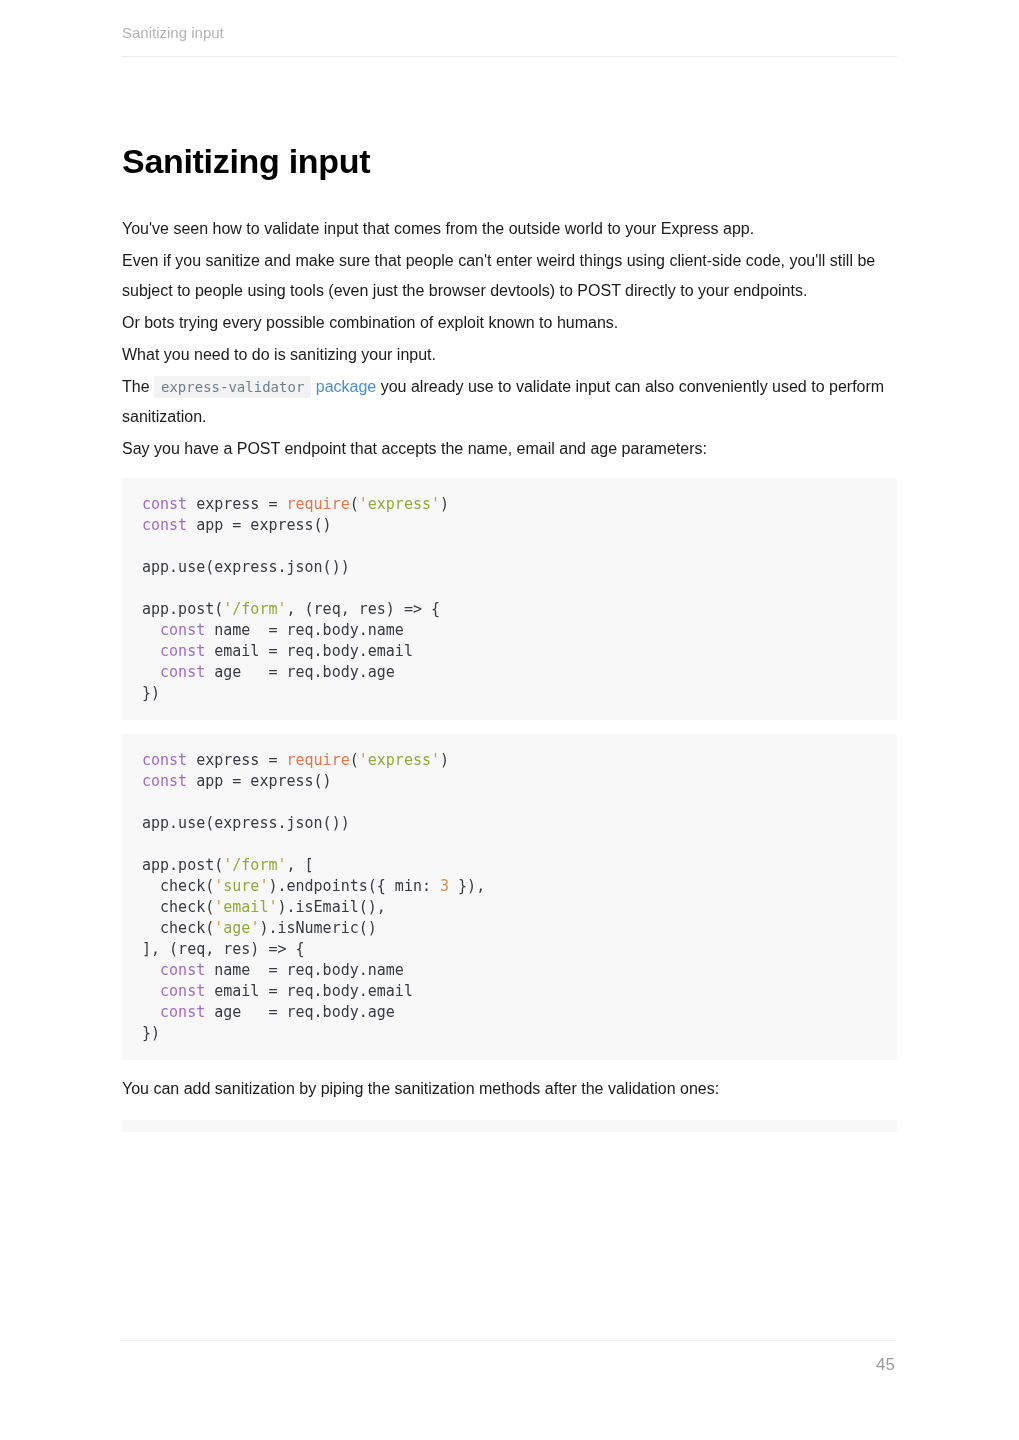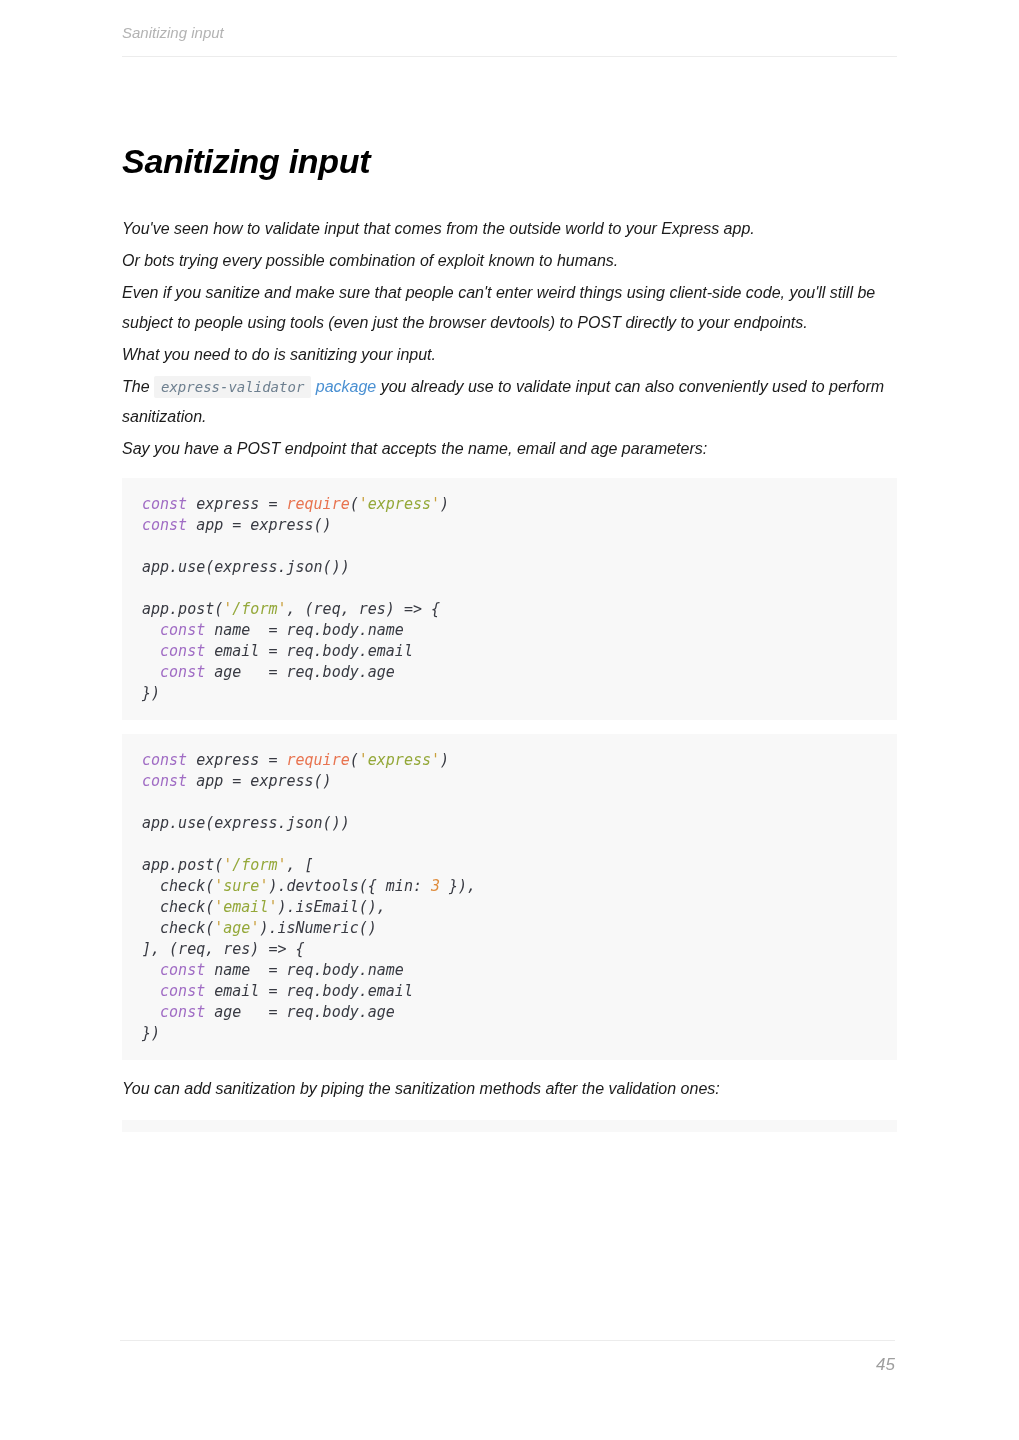--- a/index.html
+++ b/index.html
@@ -3,21 +3,21 @@
 <meta charset="utf-8">
 <style>
   * { box-sizing: border-box; }
   html, body { margin: 0; padding: 0; }
   body {
     width: 1019px; height: 1440px;
     background: #ffffff;
     font-family: "Liberation Sans", sans-serif;
     color: #1b1b1b;
   }
-  .page { position: relative; width: 1019px; height: 1440px; overflow: hidden; background: #fff; font-style: italic; }
+  .page { position: relative; width: 1019px; height: 1440px; overflow: hidden; background: #fff; }
   .content-col { margin: 0 122px; width: 775px; }
 
   
   header { padding-top: 24px; }
   .running-head {
     font-size: 15px;
     line-height: 18px;
     color: var(--header-text, #b3b3b3);
     padding-bottom: 14px;
     border-bottom: 1px solid var(--rule, #ececec);
@@ -100,42 +100,42 @@
 
 <div class="page">
   <header class="content-col">
     <div class="running-head">Sanitizing input</div>
   </header>
 
   <main class="content-col">
     <h1>Sanitizing input</h1>
     <div id="flow">
         <p>You've seen how to validate input that comes from the outside world to your Express app.</p>
+        <p>Even if you sanitize and make sure that people can't enter weird things using client-side code, you'll still be subject to people using tools (even just the browser devtools) to POST directly to your endpoints.</p>
         <p>Or bots trying every possible combination of exploit known to humans.</p>
-        <p>Even if you sanitize and make sure that people can't enter weird things using client-side code, you'll still be subject to people using tools (even just the browser devtools) to POST directly to your endpoints.</p>
         <p>What you need to do is sanitizing your input.</p>
         <p>The <code class="inline">express-validator</code> <a href="#">package</a> you already use to validate input can also conveniently used to perform sanitization.</p>
         <p>Say you have a POST endpoint that accepts the name, email and age parameters:</p>
         <pre><span class="tok-kw">const</span><span class="tok-pl"> express = </span><span class="tok-fn">require</span><span class="tok-pl">(</span><span class="tok-q">'</span><span class="tok-str">express</span><span class="tok-q">'</span><span class="tok-pl">)</span>
 <span class="tok-kw">const</span><span class="tok-pl"> app = express()</span>
 
 <span class="tok-pl">app.use(express.json())</span>
 
 <span class="tok-pl">app.post(</span><span class="tok-q">'</span><span class="tok-str">/form</span><span class="tok-q">'</span><span class="tok-pl">, (req, res) =&gt; {</span>
 <span class="tok-pl">  </span><span class="tok-kw">const</span><span class="tok-pl"> name  = req.body.name</span>
 <span class="tok-pl">  </span><span class="tok-kw">const</span><span class="tok-pl"> email = req.body.email</span>
 <span class="tok-pl">  </span><span class="tok-kw">const</span><span class="tok-pl"> age   = req.body.age</span>
 <span class="tok-pl">})</span></pre>
         <pre><span class="tok-kw">const</span><span class="tok-pl"> express = </span><span class="tok-fn">require</span><span class="tok-pl">(</span><span class="tok-q">'</span><span class="tok-str">express</span><span class="tok-q">'</span><span class="tok-pl">)</span>
 <span class="tok-kw">const</span><span class="tok-pl"> app = express()</span>
 
 <span class="tok-pl">app.use(express.json())</span>
 
 <span class="tok-pl">app.post(</span><span class="tok-q">'</span><span class="tok-str">/form</span><span class="tok-q">'</span><span class="tok-pl">, [</span>
-<span class="tok-pl">  check(</span><span class="tok-q">'</span><span class="tok-str">sure</span><span class="tok-q">'</span><span class="tok-pl">).devtools({ min: </span><span class="tok-num">3</span><span class="tok-pl"> }),</span>
+<span class="tok-pl">  check(</span><span class="tok-q">'</span><span class="tok-str">sure</span><span class="tok-q">'</span><span class="tok-pl">).endpoints({ min: </span><span class="tok-num">3</span><span class="tok-pl"> }),</span>
 <span class="tok-pl">  check(</span><span class="tok-q">'</span><span class="tok-str">email</span><span class="tok-q">'</span><span class="tok-pl">).isEmail(),</span>
 <span class="tok-pl">  check(</span><span class="tok-q">'</span><span class="tok-str">age</span><span class="tok-q">'</span><span class="tok-pl">).isNumeric()</span>
 <span class="tok-pl">], (req, res) =&gt; {</span>
 <span class="tok-pl">  </span><span class="tok-kw">const</span><span class="tok-pl"> name  = req.body.name</span>
 <span class="tok-pl">  </span><span class="tok-kw">const</span><span class="tok-pl"> email = req.body.email</span>
 <span class="tok-pl">  </span><span class="tok-kw">const</span><span class="tok-pl"> age   = req.body.age</span>
 <span class="tok-pl">})</span></pre>
         <p>You can add sanitization by piping the sanitization methods after the validation ones:</p>
         <div class="code-sliver"></div>
       </div>

